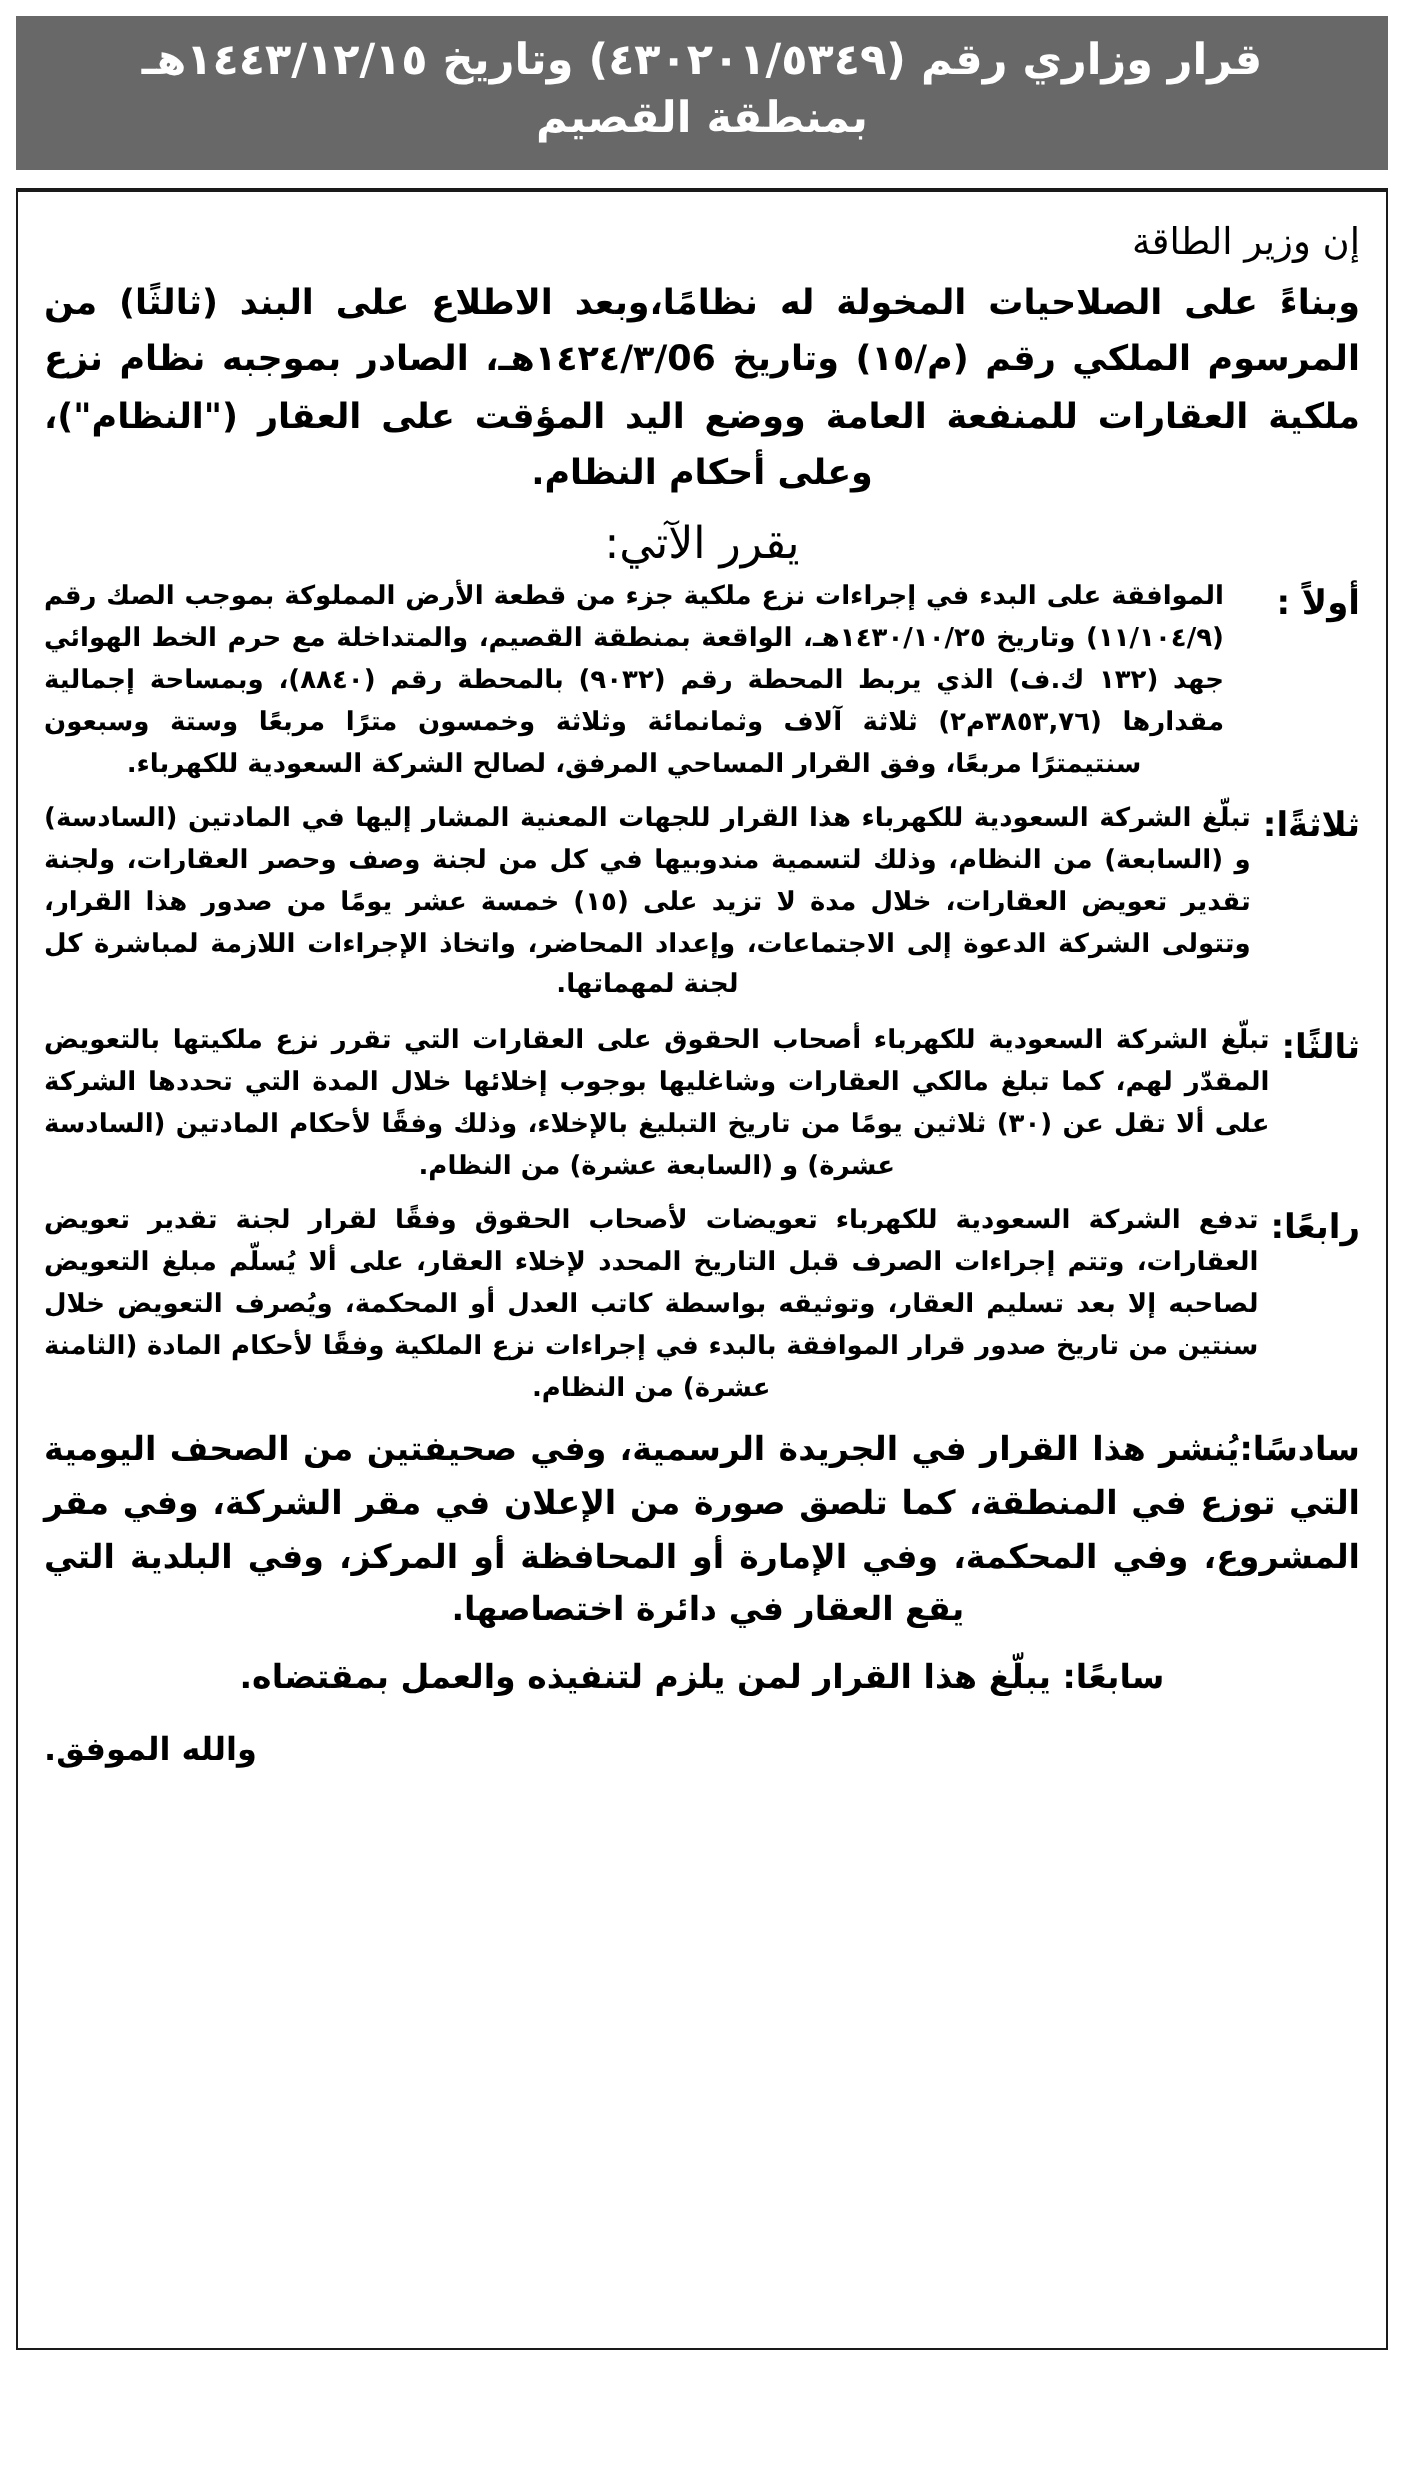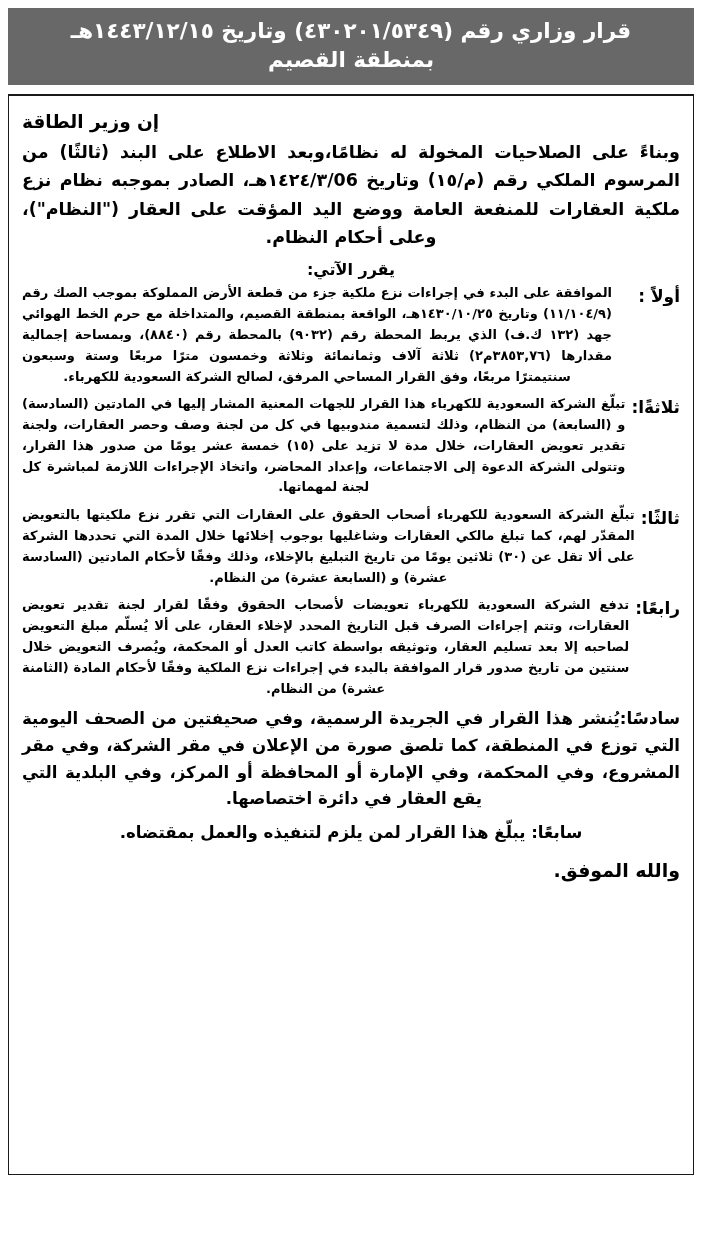--- a/index.html
+++ b/index.html
@@ -51,40 +51,40 @@
     margin: 9px 8px 0 8px;
     border: 1px solid #1a1a1a;
     border-top: 2px solid #1a1a1a;
     box-sizing: border-box;
     padding: 10px 13px 12px 13px;
     height: 1081px;
     overflow: hidden;
   }
 
   .intro-title {
-    text-align: left;
+    text-align: right;
     font-size: 18.5px;
-    font-weight: bold;
+    font-weight: normal;
     line-height: 1.5;
     margin: 2px 0 2px 0;
   }
 
   .para-justify {
     text-align: justify;
     text-align-last: center;
     font-size: 17.5px;
     line-height: 1.62;
     margin: 0 0 2px 0;
     font-weight: bold;
   }
 
   .yuqarrir {
     text-align: center;
-    font-size: 16px;
-    font-weight: bold;
+    font-size: 22px;
+    font-weight: normal;
     margin: 9px 0 4px 0;
   }
 
   
   .clause {
     display: flex;
     flex-direction: row;
     align-items: flex-start;
     margin-bottom: 7px;
   }
@@ -113,22 +113,22 @@
     text-align-last: center;
     margin-bottom: 7px;
   }
   .clause-solo.centerish {
     text-align: right;
     text-align-last: center;
   }
 
   
   .closing {
-    text-align: right;
-    font-size: 19px;
+    text-align: left;
+    font-size: 16px;
     font-weight: bold;
     margin: 13px 0 6px 0;
   }
 </style>
 </head>
 <body>
 
 <div class="page">
 
   <div class="header-wrap">

